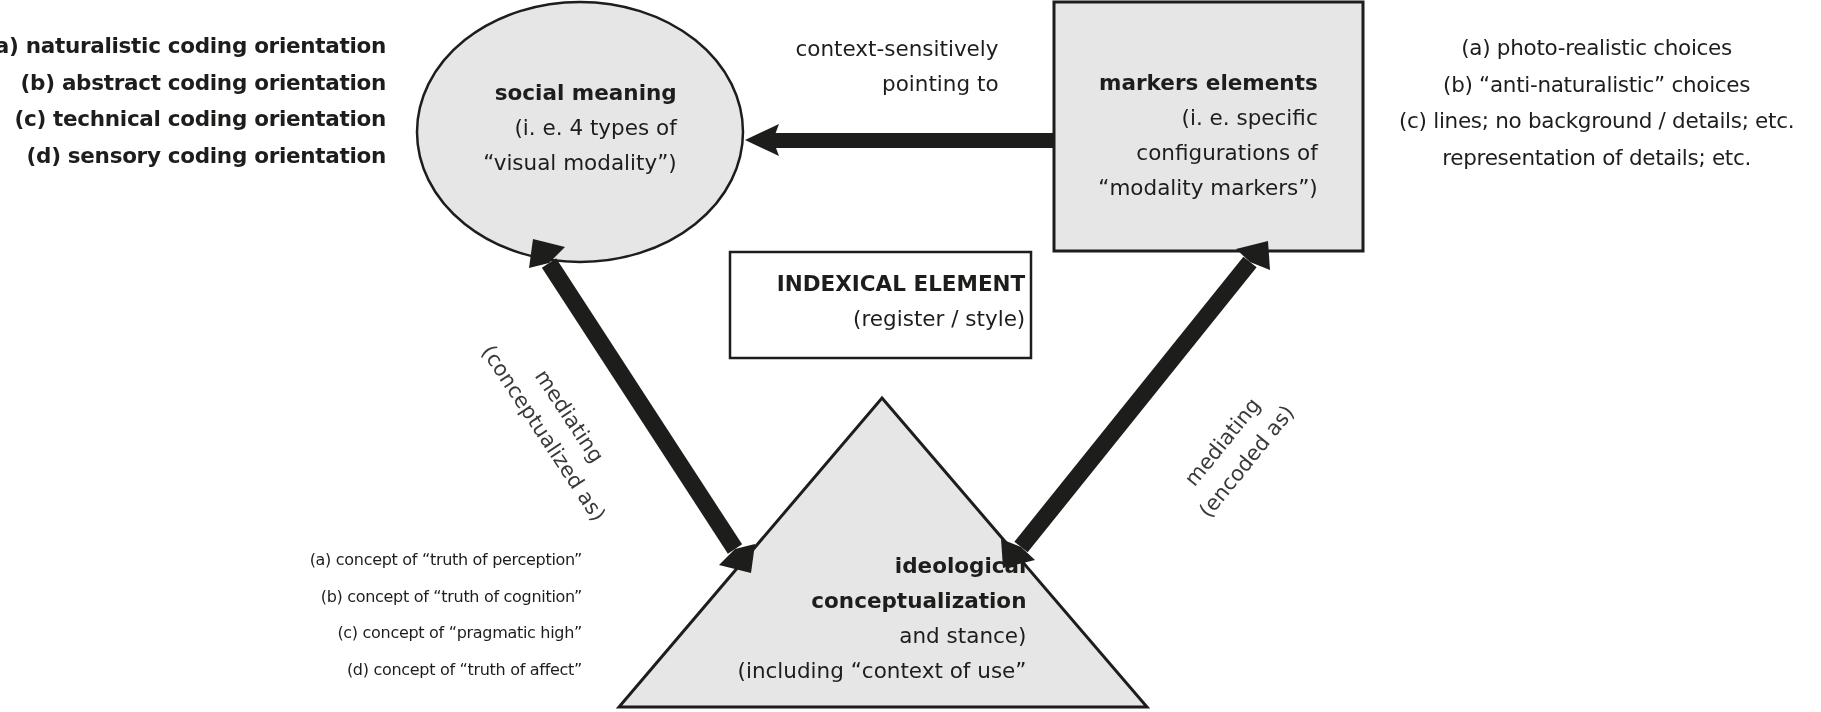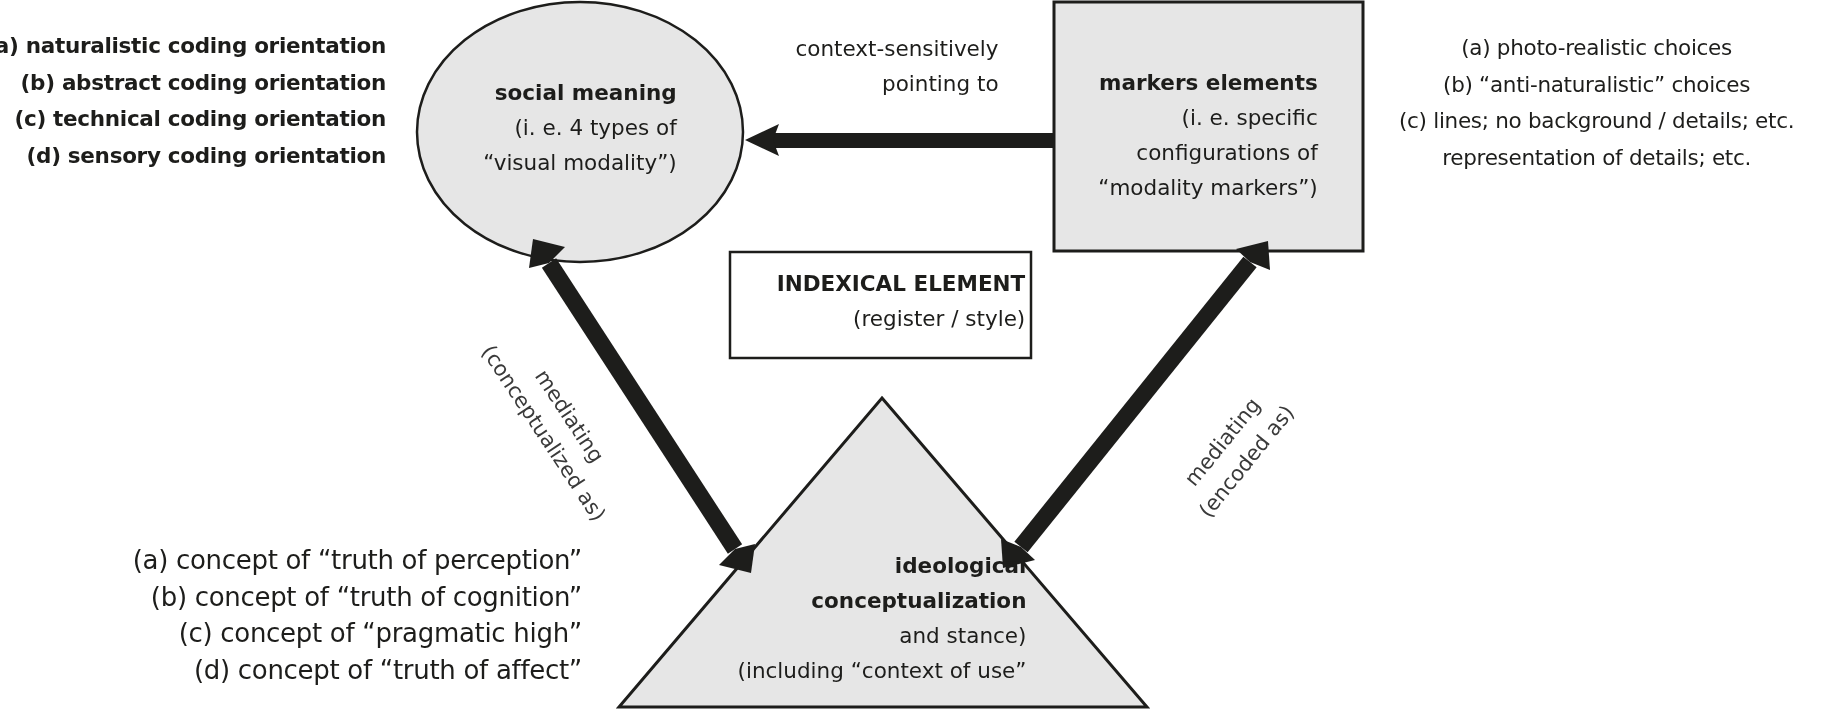--- a/index.html
+++ b/index.html
@@ -6,21 +6,21 @@
     body { width: 1821px; height: 712px; position: relative; overflow: hidden;
            font-family: "DejaVu Sans", sans-serif; color: #1d1d1b; }
     #diagram { position: absolute; left: 0; top: 0; }
     .txt { position: absolute; white-space: nowrap; font-size: 22px; line-height: 36px; letter-spacing: -0.3px; }
     .bold { font-weight: bold; }
     .list-left { right: calc(1821px - 386px); top: 28px; text-align: right; }
     .list-left div { font-size: 21.5px; line-height: 36.5px; font-weight: bold; }
     .list-right { left: 1399px; top: 30px; text-align: center; }
     .list-right div { font-size: 21.5px; line-height: 36.5px; }
     .list-bottom { right: calc(1821px - 582px); top: 542px; text-align: right; }
-    .list-bottom div { font-size: 26px; line-height: 36.5px; }
+    .list-bottom div { font-size: 16px; line-height: 36.5px; }
     .center-block { position: absolute; text-align: right; transform: translateX(-50%); }
     .center-block div { font-size: 21.5px; line-height: 35px; white-space: nowrap; }
     .rot { position: absolute; text-align: center; transform-origin: center center; }
     .rot div { font-size: 21px; line-height: 31px; white-space: nowrap; color: #3a3a3a; }
   </style>
 </head>
 <body>
 
 <svg id="diagram" width="1821" height="712" viewBox="0 0 1821 712">
 

